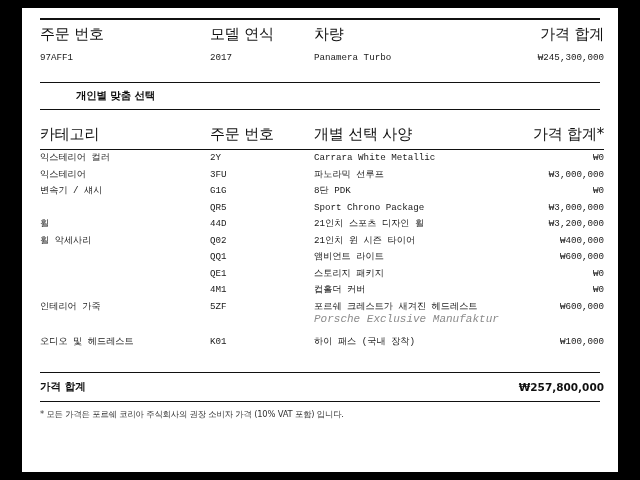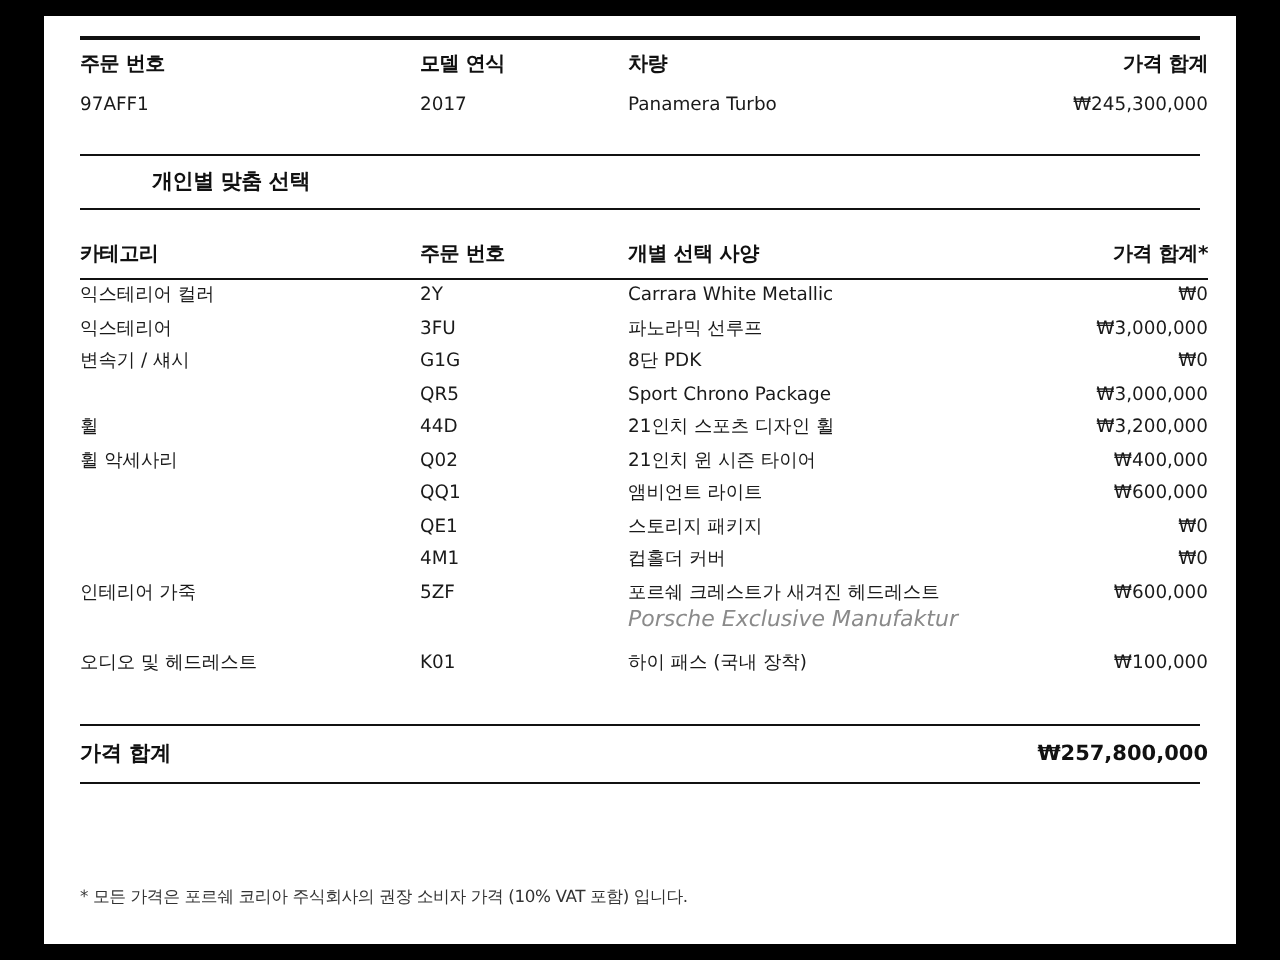--- a/index.html
+++ b/index.html
@@ -35,34 +35,35 @@
     width: 100%;
     table-layout: fixed;
   }
   .rule-thick {
     border-top: 2px solid #111;
   }
   .rule-thin {
     border-top: 1px solid #111;
   }
   .hdr-row td {
-    font-size: 10px;
-    font-weight: bold;
+    font-size: 15px;
+    font-weight: normal;
     color: #111;
     padding: 5px 0 5px 0;
     vertical-align: bottom;
     letter-spacing: -0.2px;
     margin-top: 32px;
   }
   .data-row td {
     font-size: 9.2px;
     color: #1a1a1a;
     padding: 2.5px 0 2.5px 0;
     vertical-align: top;
     line-height: 1.25;
+    font-family: Liberation Mono, monospace;
   }
   .c1 { width: 170px; }
   .c2 { width: 104px; }
   .c3 { width: 190px; }
   .c4 { width: 100px; text-align: right; }
   .sec-title {
     font-size: 10.5px;
     font-weight: bold;
     color: #111;
     padding: 6px 0 6px 0;
@@ -82,21 +83,20 @@
     font-size: 10.5px;
     font-weight: bold;
     color: #111;
     padding: 7px 0 7px 0;
   }
   .footnote {
     font-size: 8.4px;
     color: #333;
     padding: 7px 0 0 0;
     letter-spacing: -0.2px;
-    margin-top: 44px;
   }
   .nowrap { white-space: nowrap; }
 </style>
 </head>
 <body>
 
 <div class="page">
   <div class="inner">
 
     <div class="rule-thick"></div>

